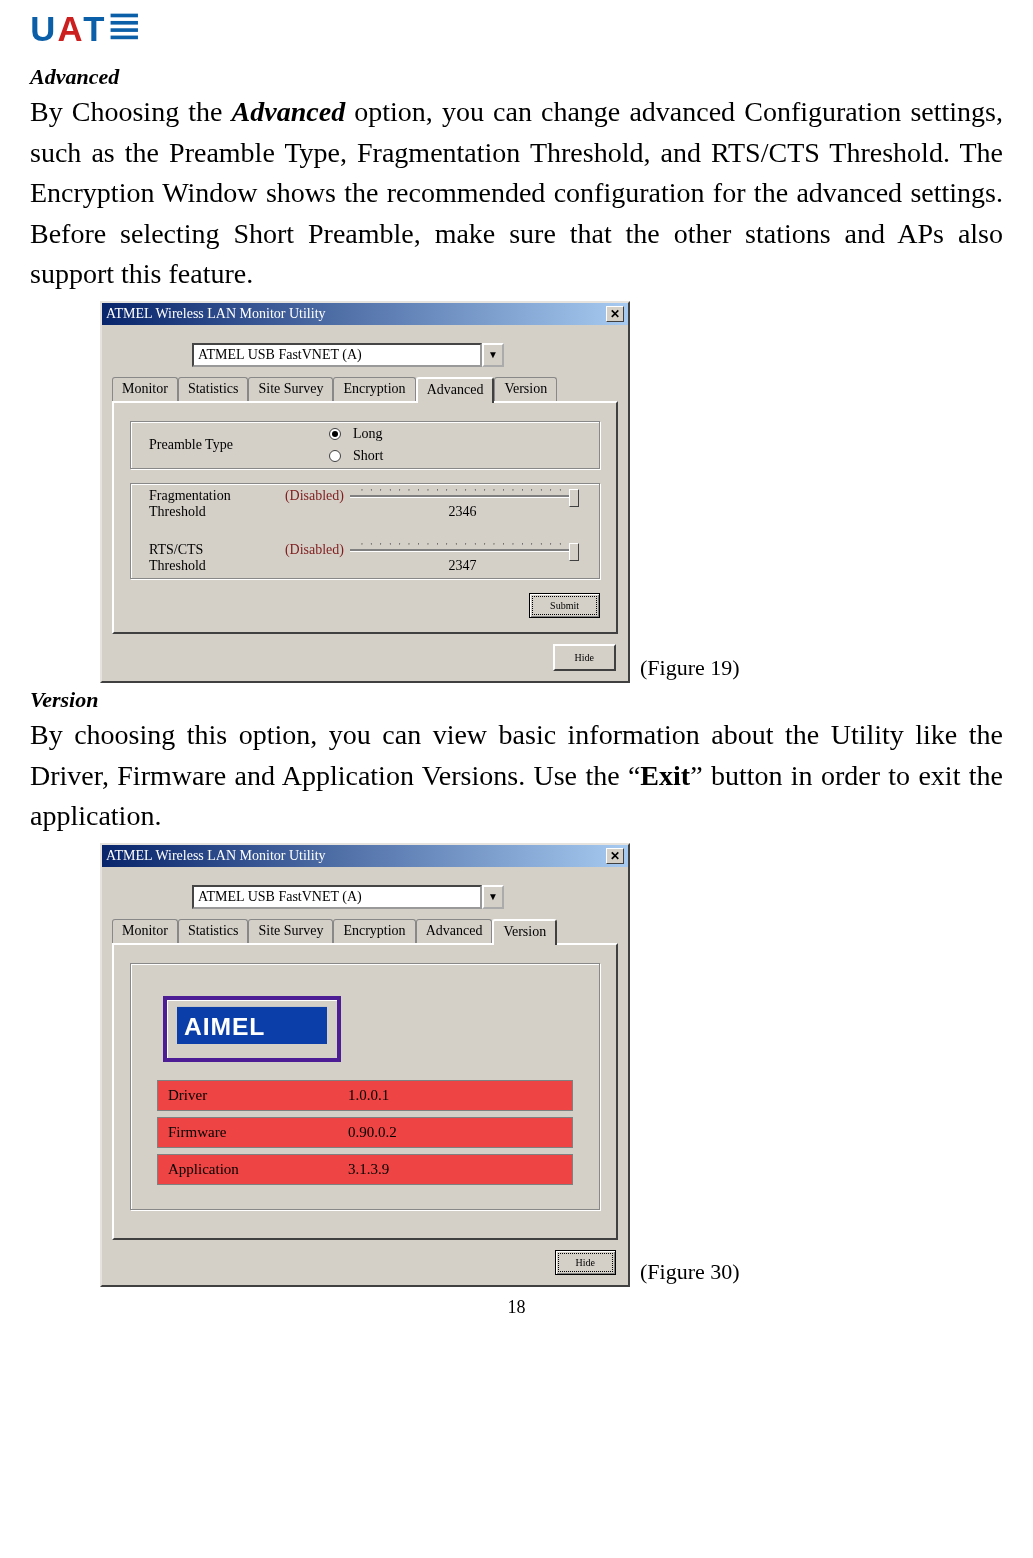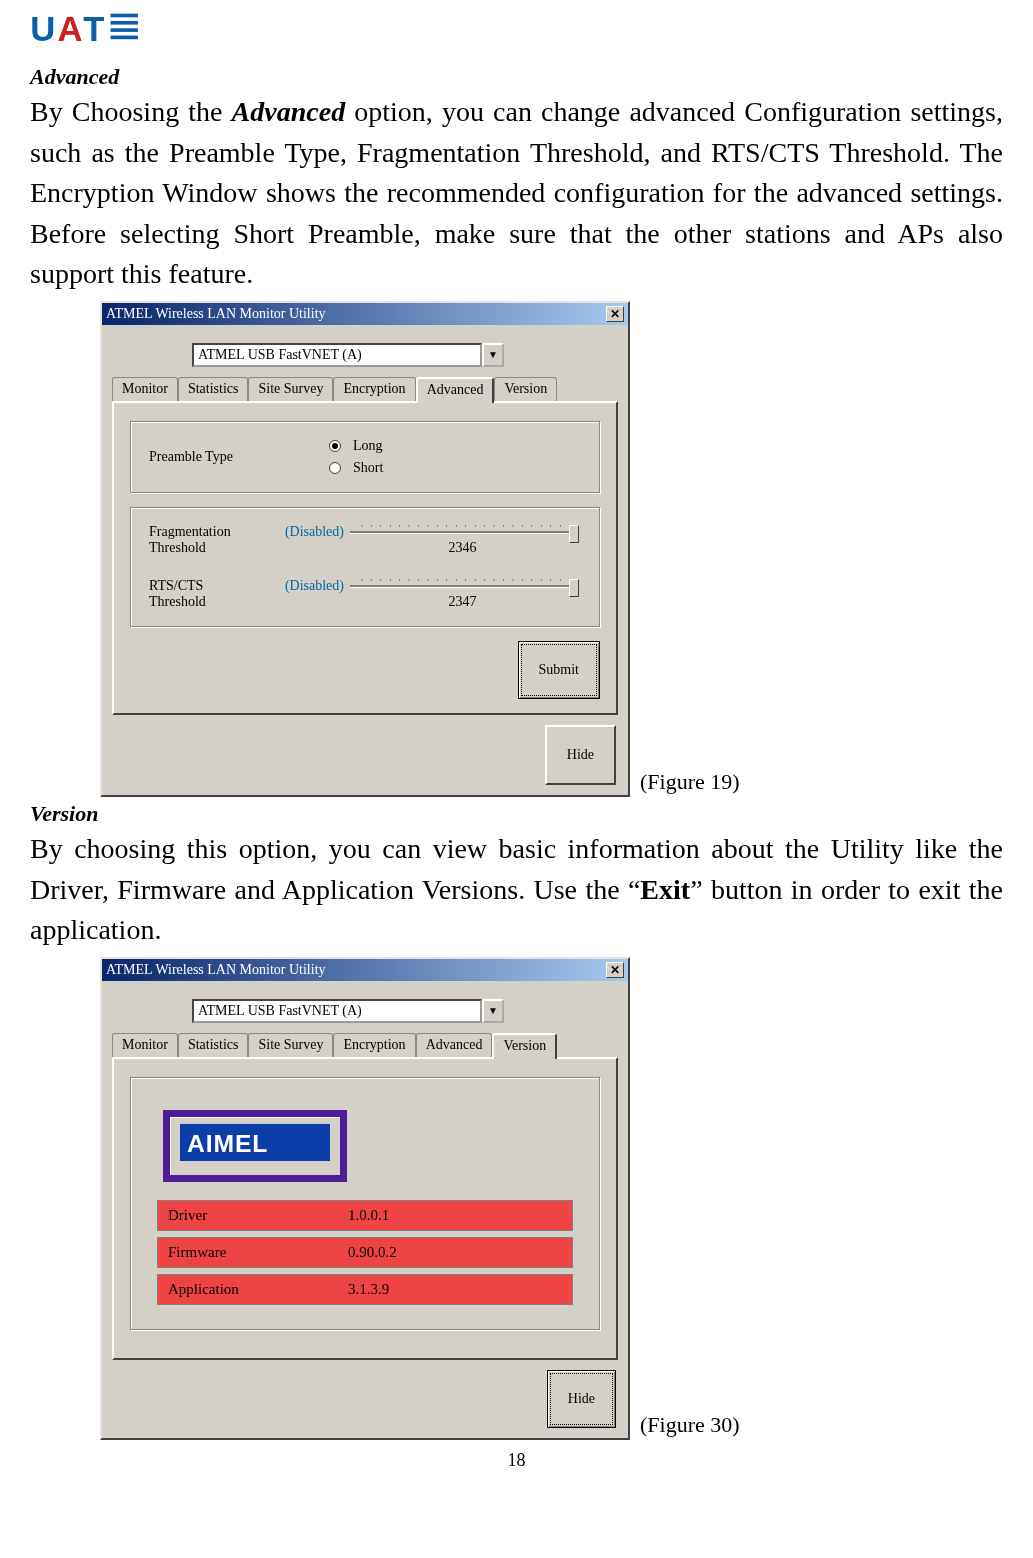--- a/index.html
+++ b/index.html
@@ -126,73 +126,73 @@
       border:2px solid;
       border-top-color:#fff; border-left-color:#fff;
       border-right-color:#404040; border-bottom-color:#404040;
       padding: 18px 16px 14px 16px;
       background:#d4d0c8;
     }
     .groupbox {
       border:1px solid #888;
       border-top-color:#888; border-left-color:#888;
       box-shadow: inset 1px 1px 0 #fff, 1px 1px 0 #fff;
-      padding:16px 18px;
+      padding:4px 18px;
       margin-bottom:14px;
       font-size:14px;
       font-family:"Times New Roman",serif;
     }
     .row { display:flex; align-items:center; }
     .label { width: 180px; }
     .radio-col { display:flex; flex-direction:column; gap:6px; }
     .radio-item { display:flex; align-items:center; gap:12px; }
     .radio-dot {
       width:12px;height:12px;border-radius:50%;
       border:1px solid #404040;background:#fff;
       display:flex;align-items:center;justify-content:center;
     }
     .radio-dot.sel::after{content:"";width:6px;height:6px;border-radius:50%;background:#000;}
     .thresh-label { display:flex; width:195px; }
-    .disabled { color:#0369a1; font-family:"Times New Roman",serif; margin-left:28px; }
+    .disabled { color:#7f1d1d; font-family:"Times New Roman",serif; margin-left:28px; }
     .slider-area { flex:1; text-align:center; }
     .slider-track {
       height:3px;background:#808080;border-bottom:1px solid #fff;
       position:relative; margin:0 6px;
     }
     .slider-ticks {
       letter-spacing:3px; font-size:8px; color:#404040;
       margin-bottom:-2px;
     }
     .slider-thumb {
       position:absolute; right:-4px; top:-6px;
       width:10px;height:18px;background:#d4d0c8;
       border:1px solid #404040;border-top-color:#fff;border-left-color:#fff;
     }
     .slider-value { font-size:14px; margin-top:6px; font-family:"Times New Roman",serif;}
     .btn {
       background:#d4d0c8;
       border:2px solid; border-top-color:#fff;border-left-color:#fff;
       border-right-color:#404040;border-bottom-color:#404040;
-      padding:20px 20px;
+      padding:6px 20px;
       font-family:"Times New Roman",serif;
-      font-size:14px;
+      font-size:10px;
     }
     .btn.default {
       outline:1px dotted #000; outline-offset:-4px;
       border:1px solid #000;
       box-shadow: inset 1px 1px 0 #fff, inset -1px -1px 0 #808080;
     }
     .btn-row { text-align:right; margin:6px 12px 10px 0; }
     .submit-row { text-align:right; }
 
     
     .atmel-logo {
       margin: 6px 0 18px 6px;
       display:inline-block;
-      border:7px solid #4c1d95;
+      border:4px solid #4c1d95;
       box-shadow: inset 1px 1px 0 #fff;
       padding:6px 10px 2px 10px;
     }
     .infobox {
       border:1px solid #808080; background:#ef4444;
       display:flex; padding:6px 10px; margin-bottom:6px;
       font-size:15px; font-family:"Times New Roman",serif;
     }
     .infobox .k { width:180px; }
   </style>

